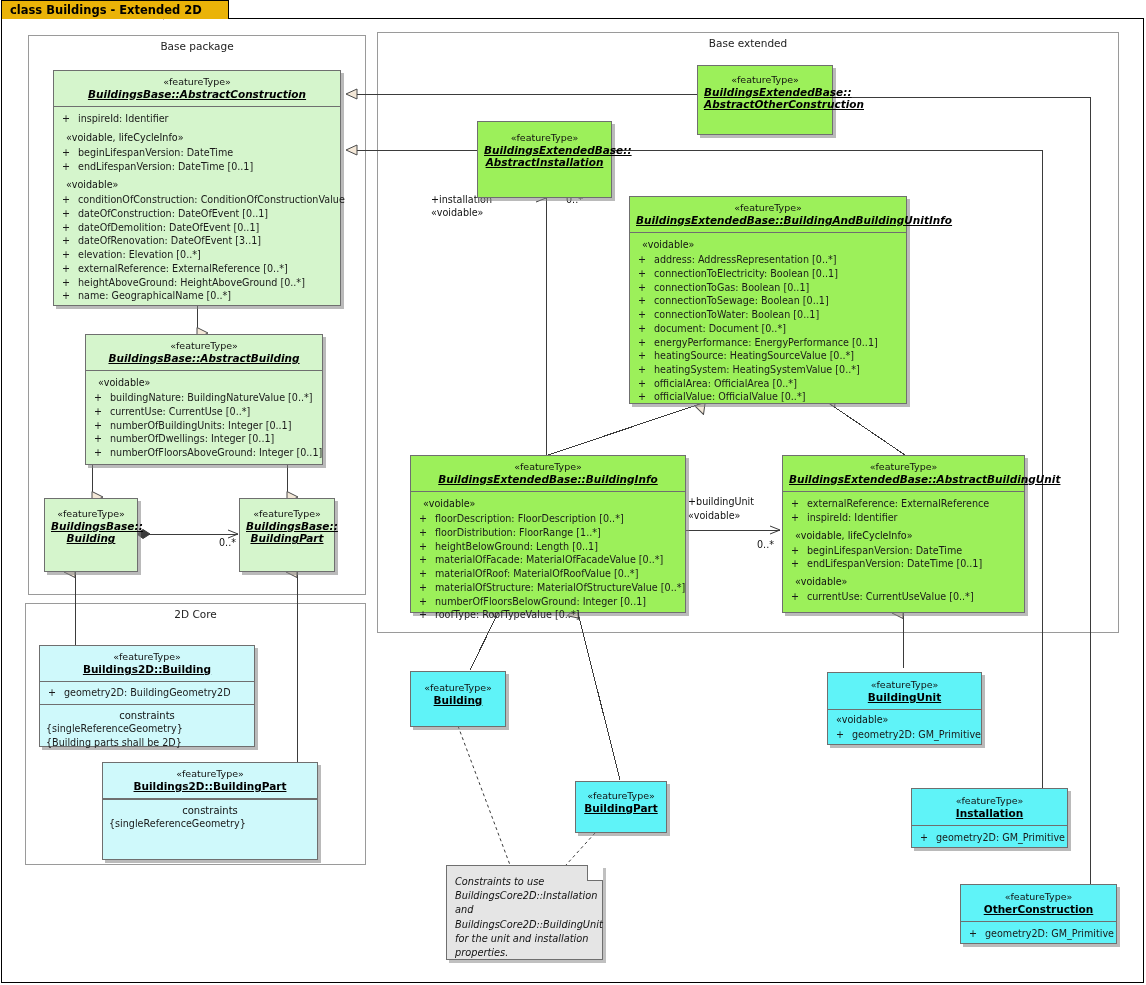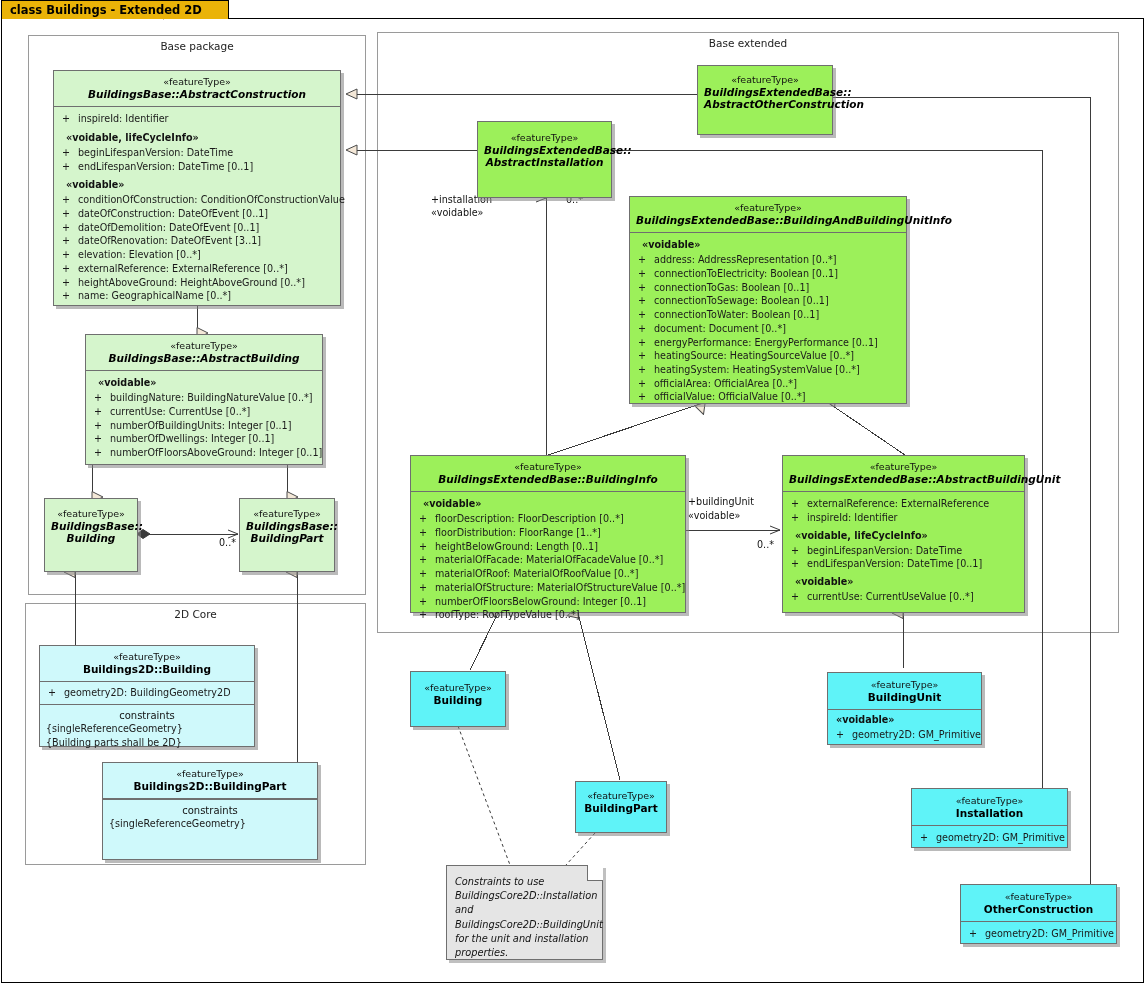--- a/index.html
+++ b/index.html
@@ -18,27 +18,27 @@
 
   
   .cls{position:absolute;box-sizing:border-box;border:1px solid #6f6f6f;
        box-shadow:3px 3px 0 0 rgba(130,130,130,.55);}
   .cls.green{background:#9cf05a;}
   .cls.palegreen{background:#d5f5cc;}
   .cls.cyan{background:#5ff3f8;}
   .cls.palecyan{background:#cff9fb;}
   .hdr{padding:5px 6px 6px 6px;text-align:center;line-height:1.22;}
   .stereo{font-size:9.5px;color:#111;}
-  .cname{font-size:10.5px;font-weight:bold;color:#000;}
+  .cname{font-size:10.5px;font-weight:bold;color:#000;text-decoration:underline;}
   .cname.ital{font-style:italic;}
   .sep{height:1px;background:#6f6f6f;}
   .attrs{padding:5px 4px 6px 4px;}
   .attr{font-size:9.6px;color:#1a1a1a;line-height:1.43;white-space:nowrap;padding-left:4px;}
   .attr .plus{display:inline-block;width:16px;color:#1a1a1a;}
-  .grp{font-size:9.6px;color:#111;line-height:1.55;padding-left:8px;font-weight:bold;}
+  .grp{font-size:9.6px;color:#111;line-height:1.55;padding-left:8px;font-weight:normal;}
   .ctitle{font-size:10px;text-align:center;padding:3px 0 1px 0;color:#111;}
   .cline{font-size:9.6px;color:#1a1a1a;line-height:1.4;padding-left:2px;}
 
   
   .note{position:absolute;box-sizing:border-box;background:#e5e5e5;border:1px solid #6f6f6f;
         box-shadow:3px 3px 0 0 rgba(130,130,130,.5);font-style:italic;}
   .note .dogear{position:absolute;right:-1px;top:-1px;width:15px;height:15px;background:#fff;
         border-left:1px solid #6f6f6f;border-bottom:1px solid #6f6f6f;}
   .note .ntext{padding:9px 8px;font-size:9.8px;line-height:1.45;color:#111;}
   svg.ov{position:absolute;left:0;top:0;width:1146px;height:985px;overflow:visible;pointer-events:none;}

